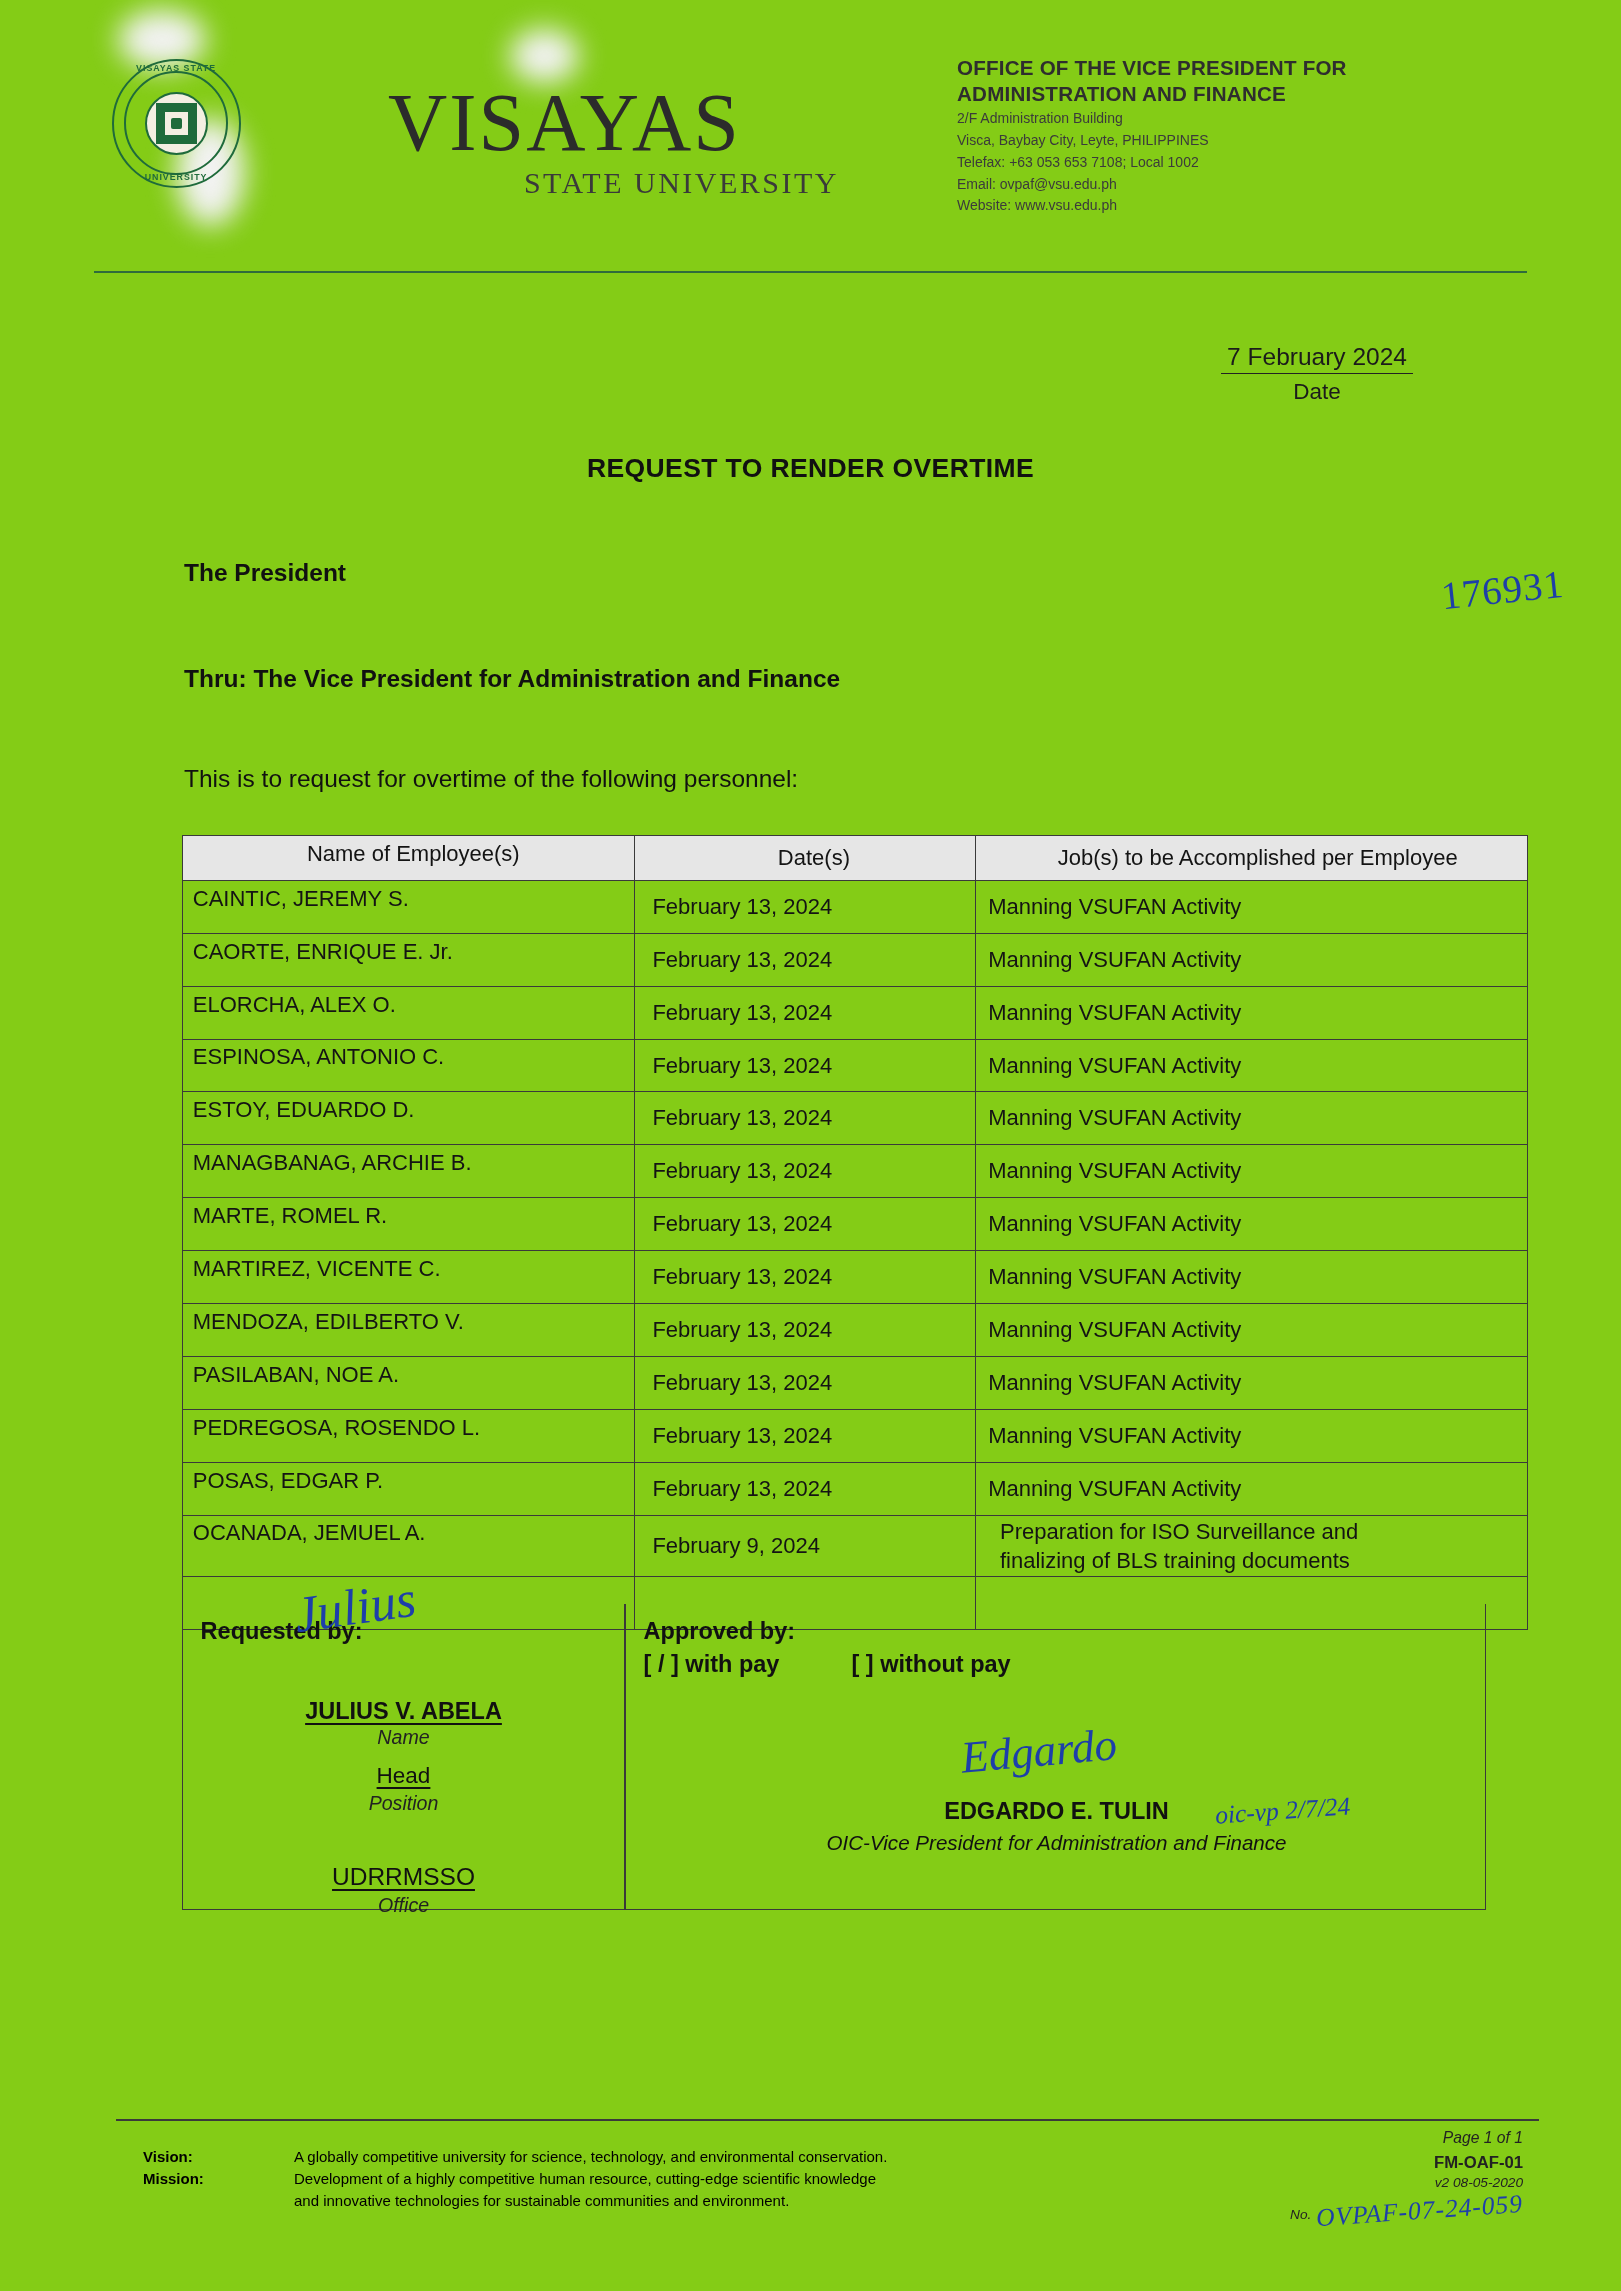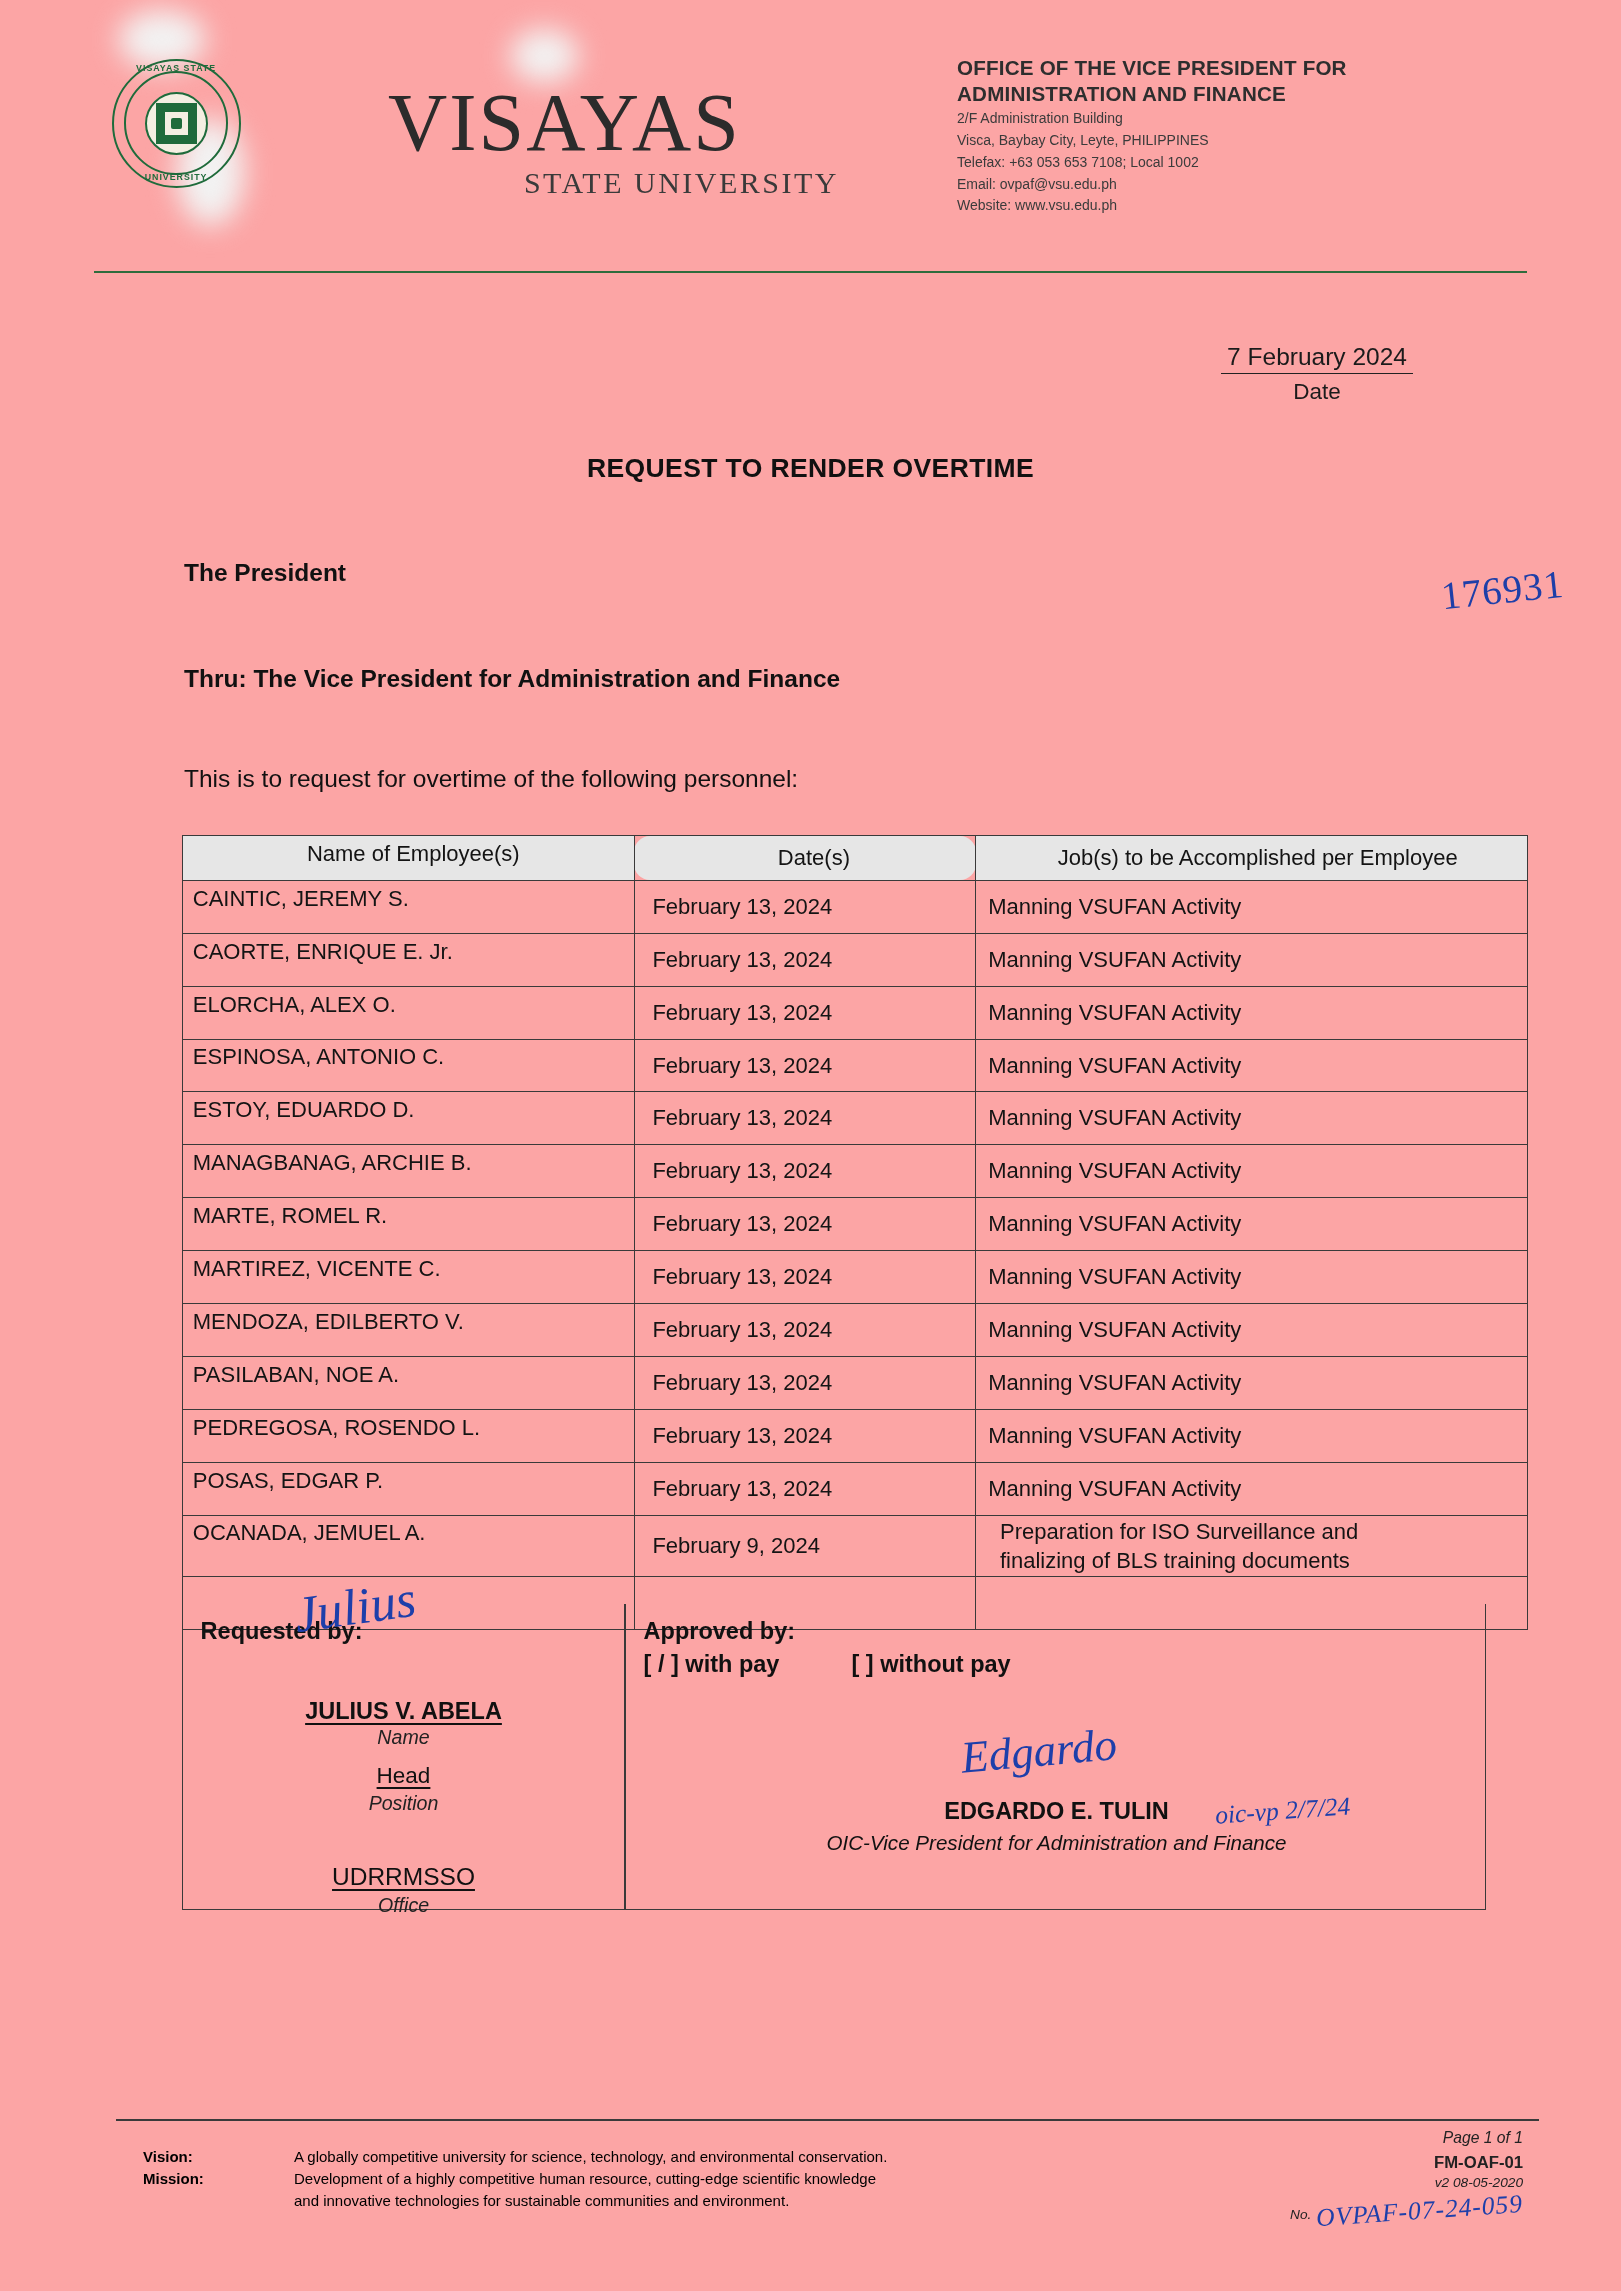--- a/index.html
+++ b/index.html
@@ -7,21 +7,21 @@
     padding: 0;
     background: #8a8a8a;
   }
   body {
     font-family: "Liberation Sans", sans-serif;
   }
   .page {
     position: relative;
     width: 1621px;
     height: 2292px;
-    background: #fca5a5;
+    background: #84cc16;
     overflow: hidden;
   }
   
   .scan-blot {
     position: absolute;
     border-radius: 50%;
     background: #f2f2f2;
     filter: blur(13.7px);
     pointer-events: none;
   }
@@ -243,21 +243,21 @@
     background: #e6e6e6;
     text-align: center;
     height: 39px;
     font-size: 22px;
   }
   .tbl tbody td {
     height: 47px;
     vertical-align: middle;
   }
   .c-name { width: 441px; padding-left: 9.8px !important; vertical-align: top !important; padding-top: 4.9px !important; }
-  .c-date { width: 323px; padding-left: 17.6px !important; border-radius: 16px; }
+  .c-date { width: 323px; padding-left: 17.6px !important; }
   .c-job  { width: 539px; padding-left: 11.8px !important; }
   .row-tall td { height: 67px; }
   .row-empty td { height: 39px; }
   .job-two {
     line-height: 1.3;
     padding: 2.9px 0 0 11.8px;
   }
 
   
   .sigwrap {

